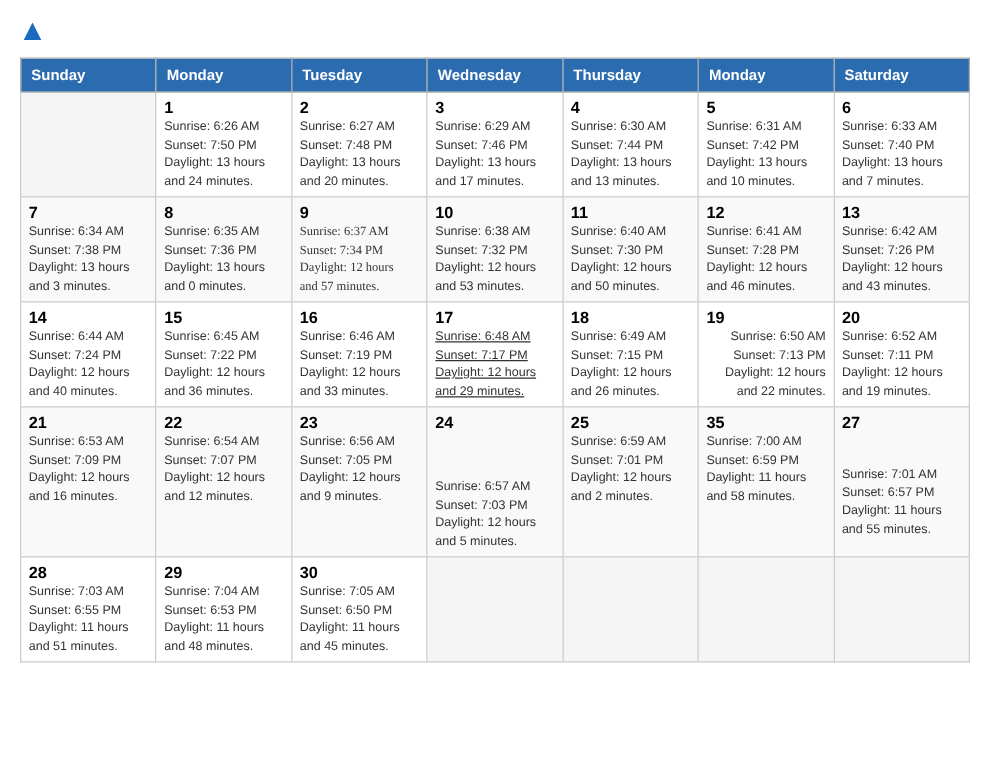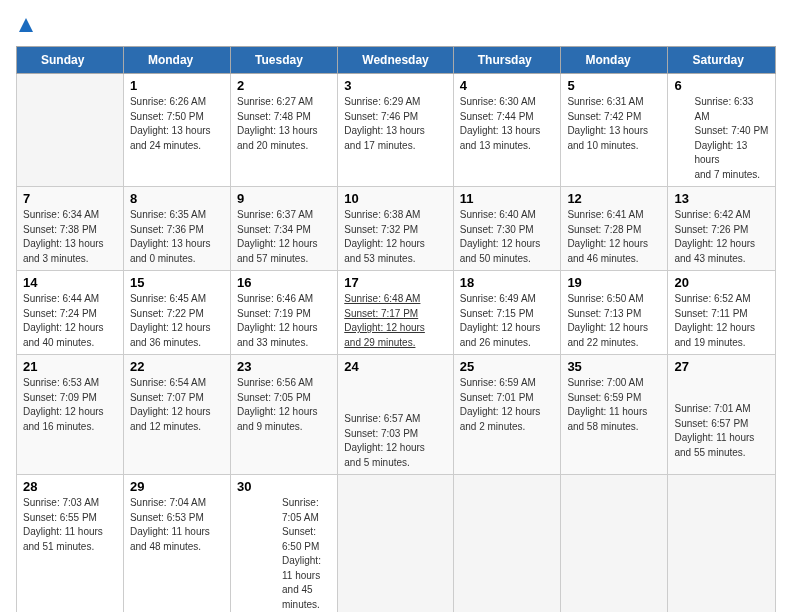--- a/index.html
+++ b/index.html
@@ -43,21 +43,21 @@
     }
     .calendar {
       width: 100%;
       border-collapse: collapse;
       font-size: 11px;
     }
     .calendar th {
       background: #2b6cb0;
       color: #fff;
       text-align: left;
-      padding: 6px 24px;
+      padding: 6px 8px;
       font-size: 12px;
       font-weight: bold;
       border: 1px solid #aaa;
     }
     .calendar td {
       border: 1px solid #ccc;
       vertical-align: top;
       padding: 4px 6px;
       width: 108px;
       min-height: 70px;
@@ -140,21 +140,21 @@
         </td>
         <td>
           <div class="day-number">5</div>
           <div class="day-info" style="white-space: pre-line;">Sunrise: 6:31 AM
 Sunset: 7:42 PM
 Daylight: 13 hours
 and 10 minutes.</div>
         </td>
         <td>
           <div class="day-number">6</div>
-          <div class="day-info" style="white-space: pre-line; margin-left: 20px;">Sunrise: 6:33 AM
+          <div class="day-info" style="white-space: pre-line;">Sunrise: 6:33 AM
 Sunset: 7:40 PM
 Daylight: 13 hours
 and 7 minutes.</div>
         </td>
       </tr>
       <tr>
         <td>
           <div class="day-number">7</div>
           <div class="day-info" style="white-space: pre-line;">Sunrise: 6:34 AM
 Sunset: 7:38 PM
@@ -163,21 +163,21 @@
         </td>
         <td>
           <div class="day-number">8</div>
           <div class="day-info" style="white-space: pre-line;">Sunrise: 6:35 AM
 Sunset: 7:36 PM
 Daylight: 13 hours
 and 0 minutes.</div>
         </td>
         <td>
           <div class="day-number">9</div>
-          <div class="day-info" style="white-space: pre-line;">Sunrise: 6:37 AM
+          <div class="day-info" style="white-space: pre-line; font-family: Liberation Serif, serif;">Sunrise: 6:37 AM
 Sunset: 7:34 PM
 Daylight: 12 hours
 and 57 minutes.</div>
         </td>
         <td>
           <div class="day-number">10</div>
           <div class="day-info" style="white-space: pre-line;">Sunrise: 6:38 AM
 Sunset: 7:32 PM
 Daylight: 12 hours
 and 53 minutes.</div>
@@ -235,21 +235,21 @@
         </td>
         <td>
           <div class="day-number">18</div>
           <div class="day-info" style="white-space: pre-line;">Sunrise: 6:49 AM
 Sunset: 7:15 PM
 Daylight: 12 hours
 and 26 minutes.</div>
         </td>
         <td>
           <div class="day-number">19</div>
-          <div class="day-info" style="white-space: pre-line;">Sunrise: 6:50 AM
+          <div class="day-info" style="white-space: pre-line; text-align: right;">Sunrise: 6:50 AM
 Sunset: 7:13 PM
 Daylight: 12 hours
 and 22 minutes.</div>
         </td>
         <td>
           <div class="day-number">20</div>
           <div class="day-info" style="white-space: pre-line;">Sunrise: 6:52 AM
 Sunset: 7:11 PM
 Daylight: 12 hours
 and 19 minutes.</div>
@@ -316,21 +316,21 @@
         </td>
         <td>
           <div class="day-number">29</div>
           <div class="day-info" style="white-space: pre-line;">Sunrise: 7:04 AM
 Sunset: 6:53 PM
 Daylight: 11 hours
 and 48 minutes.</div>
         </td>
         <td>
           <div class="day-number">30</div>
-          <div class="day-info" style="white-space: pre-line; margin-left: 45px;">Sunrise: 7:05 AM
+          <div class="day-info" style="white-space: pre-line;">Sunrise: 7:05 AM
 Sunset: 6:50 PM
 Daylight: 11 hours
 and 45 minutes.</div>
         </td>
         <td class="empty"></td>
         <td class="empty"></td>
         <td class="empty"></td>
         <td class="empty"></td>
       </tr>
     </tbody>

